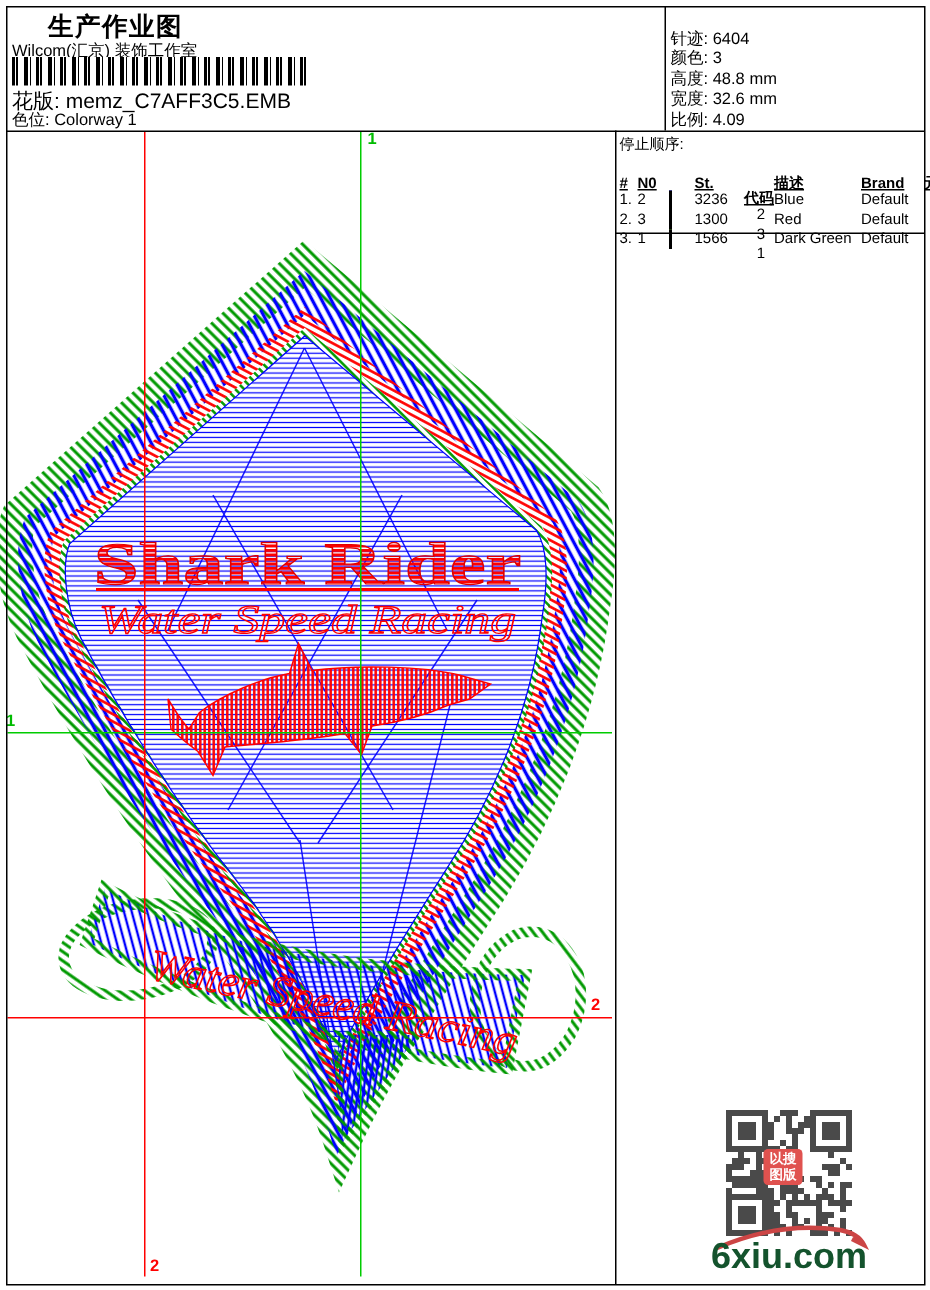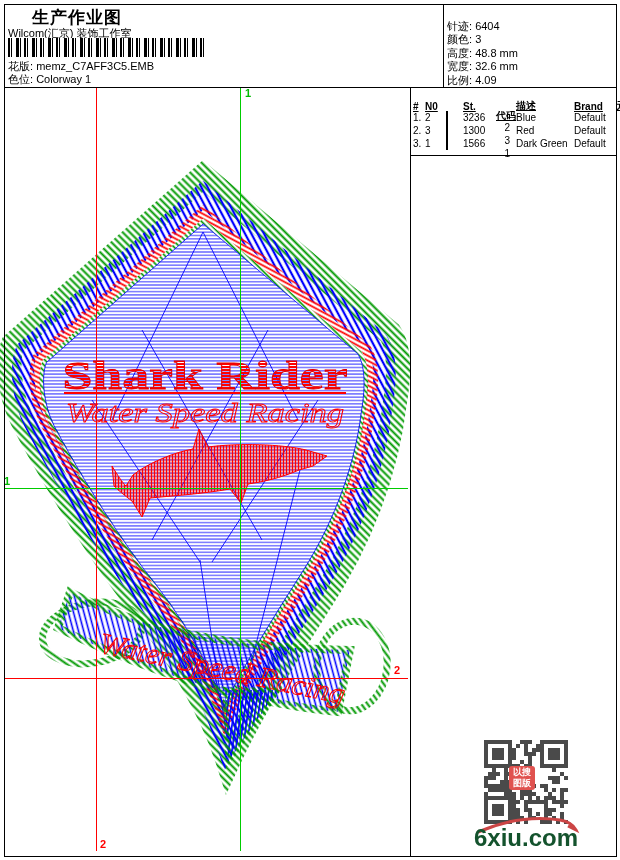--- a/index.html
+++ b/index.html
@@ -12,21 +12,21 @@
   .header-divider{left:4px;top:87px;width:612px;height:1px;}
   .infobox-divider{left:443px;top:4px;width:1px;height:83px;}
   .right-divider{left:410px;top:87px;width:1px;height:769px;}
   .table-bottom{left:410px;top:155px;width:206px;height:1px;}
   
   .hdr{z-index:4;}
   .doc-title{left:8px;top:6px;font-size:17px;font-weight:bold;letter-spacing:1px;margin-left:24px;}
   .company{left:8px;top:26px;font-size:11px;}
   .barcode{left:8px;top:38px;width:196px;height:19px;
     background:repeating-linear-gradient(90deg,#000 0 2px,#fff 2px 3px,#000 3px 4px,#fff 4px 8px,#000 8px 11px,#fff 11px 12px,#000 12px 13px,#fff 13px 16px);}
-  .meta1{left:8px;top:59px;font-size:11px;}
+  .meta1{left:8px;top:59px;font-size:14px;}
   .meta2{left:8px;top:72px;font-size:11px;}
   .stats{left:447px;top:20px;font-size:11px;line-height:13.4px;}
   
   .seq-wrap{left:413px;top:89px;width:202px;font-size:10px;z-index:4;}
   .seq-title{margin-bottom:2px;}
   .seq-row{display:grid;grid-template-columns:12px 21px 17px 33px 20px 58px 42px 1fr;
            align-items:center;height:13px;white-space:nowrap;}
   .seq-head span{font-weight:bold;text-decoration:underline;}
   .cell-code{text-align:right;padding-right:6px;margin-top:20px;}
   .swatch{width:11px;height:10px;border:1px solid #000;}
@@ -163,20 +163,21 @@
 </div>
 <div class="abs hdr stats">
   <div><span>针迹:</span> <span>6404</span></div>
   <div><span>颜色:</span> <span>3</span></div>
   <div><span>高度:</span> <span>48.8 mm</span></div>
   <div><span>宽度:</span> <span>32.6 mm</span></div>
   <div><span>比例:</span> <span>4.09</span></div>
 </div>
 
 <div class="abs seq-wrap">
+  <div class="seq-title">停止顺序:</div>
   <div class="seq-row seq-head">
     <span>#</span>
     <span>N0</span>
     <span></span>
     <span>St.</span>
     <span class="cell-code">代码</span>
     <span>描述</span>
     <span>Brand</span>
     <span>元素</span>
   </div>

